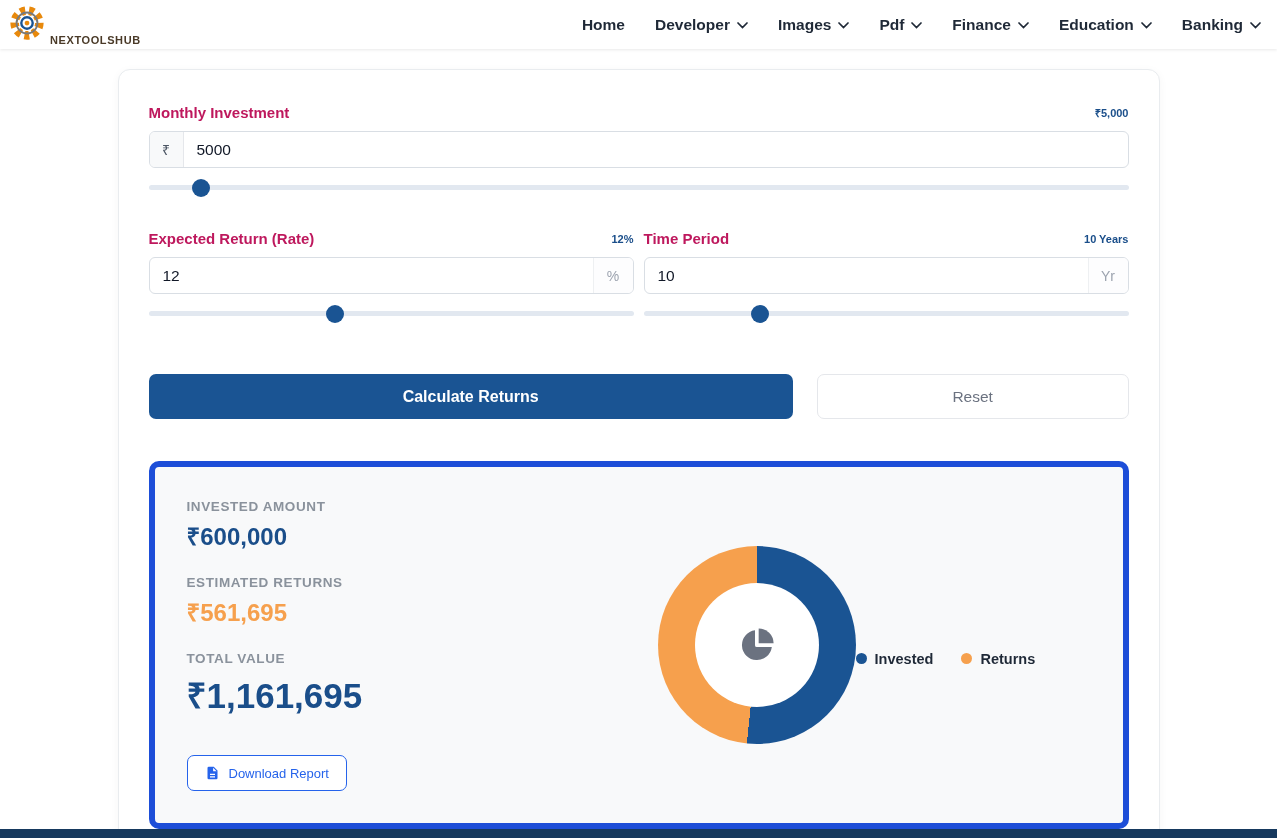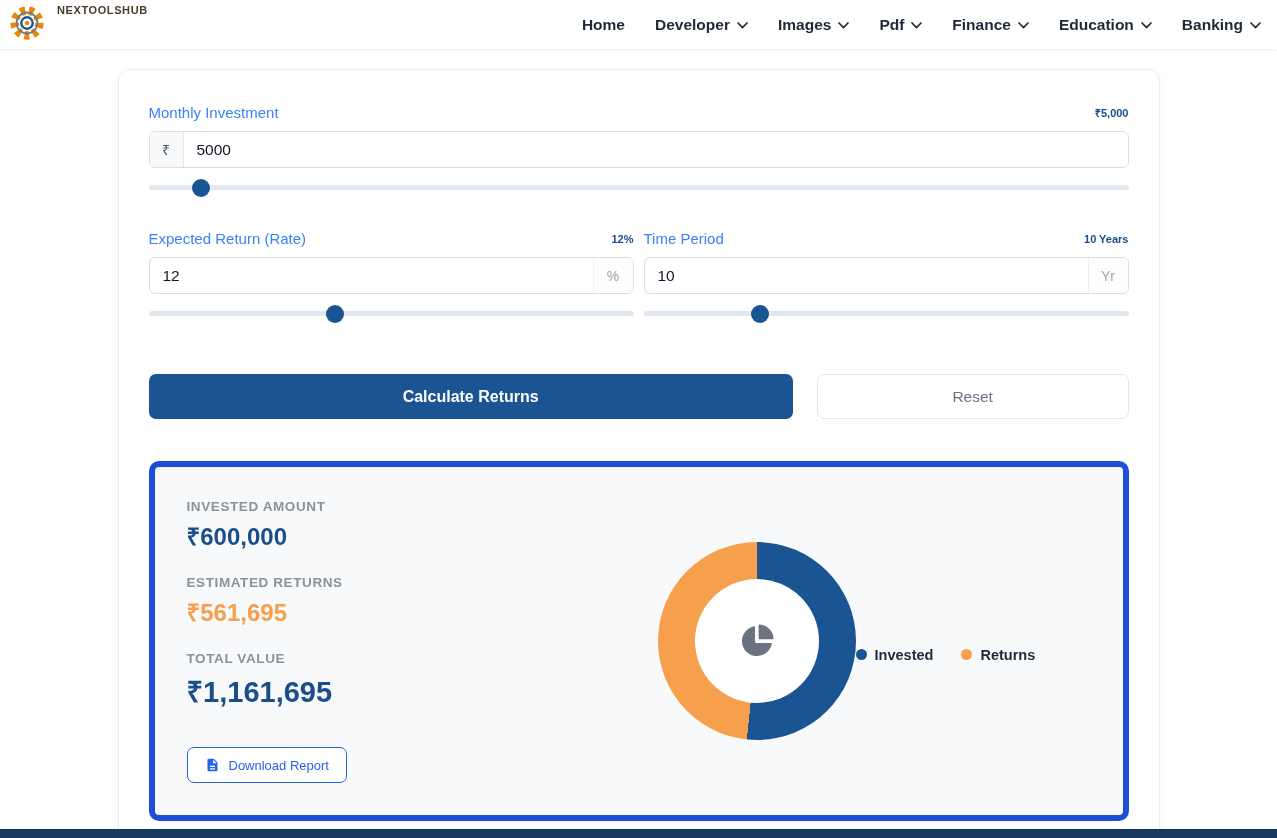--- a/index.html
+++ b/index.html
@@ -1,29 +1,29 @@
 <!DOCTYPE html>
 <html><head>
 <meta charset="utf-8">
 <style>
   *{margin:0;padding:0;box-sizing:border-box}
   body{width:1277px;height:838px;position:relative;font-family:"Liberation Sans",sans-serif;background:#fff;overflow:hidden}
 
   
   .topnav{height:49px;display:flex;align-items:center;justify-content:space-between;padding:0 16px 0 8px;background:#fff;box-shadow:0 1px 3px rgba(0,0,0,.09);position:relative;z-index:2}
-  .logo{display:flex;align-items:flex-start;gap:11px;cursor:pointer}
+  .logo{display:flex;align-items:flex-end;gap:4px;cursor:pointer}
   .logo-text{font-size:11px;font-weight:bold;letter-spacing:.6px;color:#4a3a28}
   .nav-items{display:flex;align-items:center;gap:30px}
   .nav-item{display:flex;align-items:center;gap:7px;font-size:15.5px;font-weight:600;color:#1f2937;cursor:pointer;white-space:nowrap}
   .chev{display:flex;align-items:center;margin-top:2px}
 
   
   .card{width:1042px;margin:20px auto 0;background:#fff;border:1px solid #e9ecef;border-radius:12px;box-shadow:0 2px 10px rgba(0,0,0,.04);padding:34px 30px 28px}
   .label-row{display:flex;justify-content:space-between;align-items:center;margin-bottom:10px}
-  .field-label{font-size:15px;font-weight:400;color:#3b82f6}
+  .field-label{font-size:15px;font-weight:700;color:#be185d}
   .field-value{font-size:11px;font-weight:700;color:#1a4e8a}
   .input-group{display:flex;border:1px solid #d9dee4;border-radius:6px;overflow:hidden;height:37px;background:#fff}
   .prefix{width:34px;display:flex;align-items:center;justify-content:center;background:#f8f9fa;border-right:1px solid #e5e7eb;color:#4b5563;font-size:14px}
   .suffix{width:40px;display:flex;align-items:center;justify-content:center;color:#9ca3af;font-size:14px;border-left:1px solid #eef0f2;background:#fdfdfe}
   .input-group input[type=text]{flex:1;min-width:0;border:none;outline:none;padding:0 13px;font-size:15.5px;color:#111827;font-family:inherit;background:transparent}
   .slider-wrap{margin-top:17px}
   input[type=range]{-webkit-appearance:none;appearance:none;width:100%;height:5px;background:#e2e8f0;border-radius:3px;outline:none;display:block}
   input[type=range]::-webkit-slider-thumb{-webkit-appearance:none;appearance:none;width:18px;height:18px;border-radius:50%;background:#1a5493;cursor:pointer;border:none}
   input[type=range]::-moz-range-thumb{width:18px;height:18px;border-radius:50%;background:#1a5493;cursor:pointer;border:none}
   .two-col{display:flex;gap:10px;margin-top:40px}
@@ -33,21 +33,21 @@
   .btn-secondary{flex:311 0 0;height:45px;background:#fff;color:#6b7280;font-size:15.5px;font-weight:400;border:1px solid #e5e7eb;border-radius:7px;cursor:pointer;font-family:inherit}
 
   
   .results{margin-top:42px;background:#f8f9fa;border:6px solid #1d4ed8;border-radius:10px;padding:32px;display:flex}
   .results-left{width:46%}
   .stat{margin-bottom:23px}
   .stat-label{font-size:13.5px;font-weight:700;color:#8a929c;letter-spacing:.6px}
   .stat-value{margin-top:5px;font-size:24px;font-weight:800}
   .stat-value.blue{color:#1a4e8a}
   .stat-value.orange{color:#f6a04d}
-  .stat-value.total{font-size:29px}
+  .stat-value.total{font-size:35px}
   .download-btn{margin-top:14px;display:inline-flex;align-items:center;gap:9px;padding:9px 17px;border:1px solid #2563eb;border-radius:7px;background:#fff;color:#2563eb;font-size:13px;cursor:pointer;font-family:inherit}
   .results-right{flex:1;display:flex;flex-direction:row;align-items:center;justify-content:center}
   .donut{width:198px;height:198px;border-radius:50%;position:relative}
   .donut-hole{position:absolute;left:50%;top:50%;transform:translate(-50%,-50%);width:124px;height:124px;border-radius:50%;background:#fff;display:flex;align-items:center;justify-content:center}
   .legend{display:flex;gap:28px;margin-top:27px}
   .legend-item{display:flex;align-items:center;gap:8px;font-size:14.5px;font-weight:600;color:#1f2937}
   .legend-dot{width:11px;height:11px;border-radius:50%;background:#ccc}
 
   .footer-strip{position:absolute;left:0;right:0;bottom:0;height:9px;background:#16395e}
 </style>

